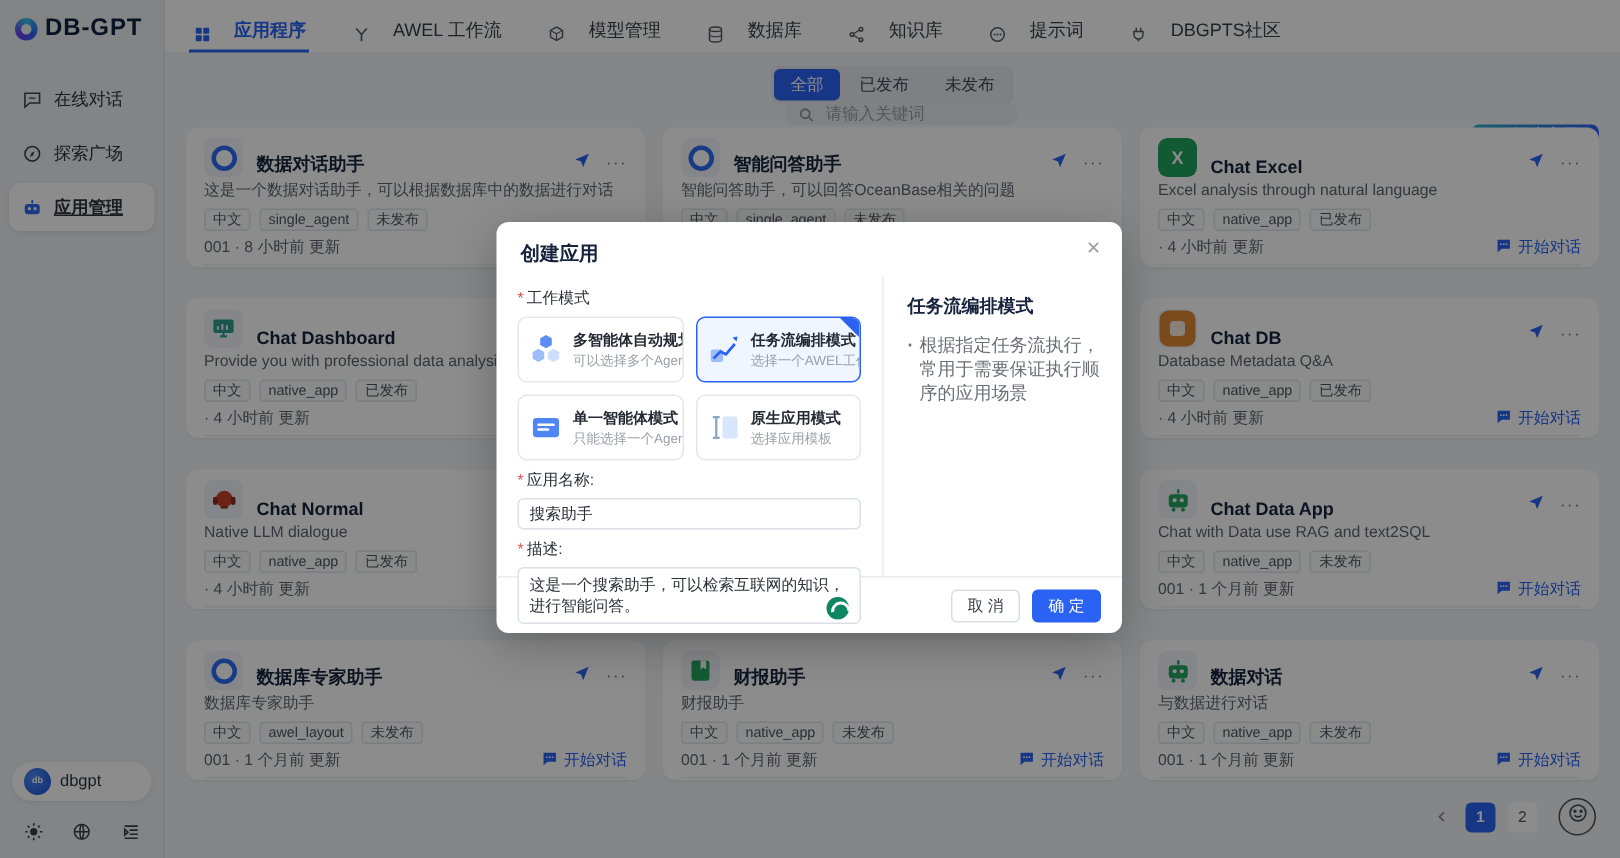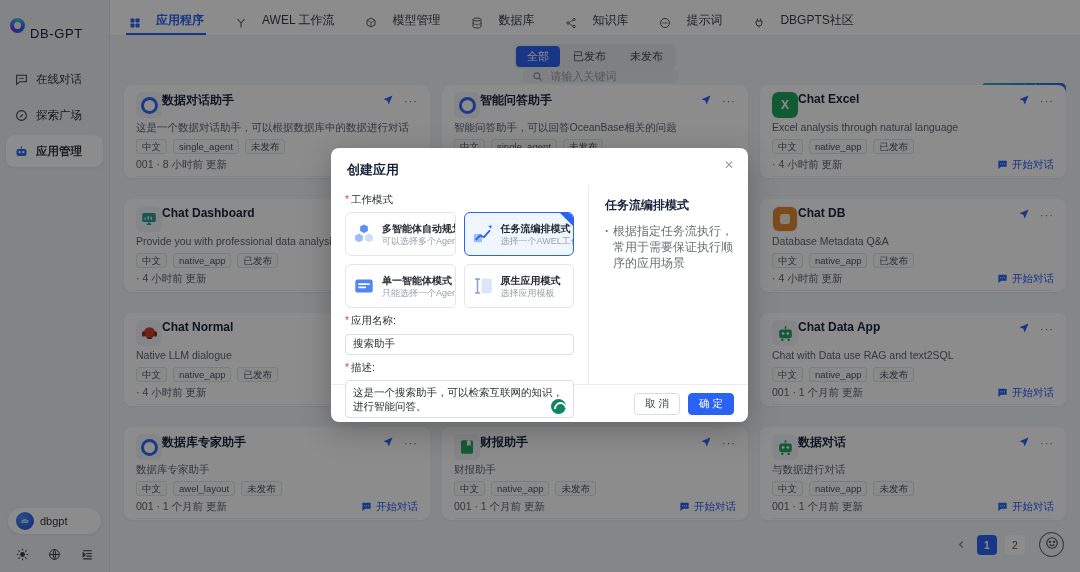--- a/index.html
+++ b/index.html
@@ -10,25 +10,25 @@
   
   .app{display:flex;width:100%;height:100%;}
   .sidebar{width:110px;background:#eef0f3;border-right:1px solid #e2e5e9;display:flex;flex-direction:column;flex-shrink:0;}
   .main{flex:1;display:flex;flex-direction:column;min-width:0;}
 
   
   .logo{display:flex;align-items:center;gap:5px;padding:10px 8px 8px 10px;}
   .logo-mark{width:15px;height:15px;border-radius:50%;
     background:conic-gradient(#36c3e8,#2a63f3,#6b3bf0,#36c3e8);position:relative;flex-shrink:0;}
   .logo-mark::after{content:"";position:absolute;left:4px;top:4px;width:7px;height:7px;border-radius:50%;background:#eef0f3;}
-  .logo-text{font-size:13px;font-weight:normal;letter-spacing:0.6px;color:#0d2140;margin-top:16px;}
+  .logo-text{font-size:16px;font-weight:bold;letter-spacing:0.6px;color:#0d2140;}
   .snav{margin-top:14px;display:flex;flex-direction:column;gap:4px;padding:0 6px;}
   .sitem{display:flex;align-items:center;gap:7px;height:32px;padding:0 8px;border-radius:8px;
          font-size:11.5px;color:#2f343c;cursor:pointer;}
-  .sitem.active{background:#ffffff;box-shadow:0 1px 3px rgba(20,40,80,.08);font-weight:bold;}
+  .sitem.active{background:#ffffff;box-shadow:0 1px 3px rgba(20,40,80,.08);font-weight:bold;text-decoration:underline;}
   .sitem .sicon{width:15px;height:15px;display:inline-flex;align-items:center;justify-content:center;color:#40454e;}
   .side-bottom{margin-top:auto;padding:0 8px 8px;}
   .user-chip{display:flex;align-items:center;gap:6px;background:#fff;border-radius:14px;height:26px;
              padding:0 8px;box-shadow:0 1px 3px rgba(20,40,80,.08);cursor:pointer;}
   .avatar{width:18px;height:18px;border-radius:50%;background:radial-gradient(circle at 35% 35%,#4d8df7,#1d4fd8);
           color:#fff;font-size:6px;display:flex;align-items:center;justify-content:center;font-weight:bold;}
   .user-name{font-size:11px;color:#2f343c;}
   .side-icons{display:flex;justify-content:space-between;align-items:center;margin:12px 6px 2px;color:#3a3f47;}
   .side-icons .sbtn{width:16px;height:16px;display:inline-flex;align-items:center;justify-content:center;cursor:pointer;}
 
@@ -55,21 +55,21 @@
   .search-box input::placeholder{color:#9aa0a8;}
   .create-btn{margin-left:auto;display:flex;align-items:center;gap:5px;height:27px;padding:0 13px;
               border:none;border-radius:5px;color:#fff;font-size:11.5px;cursor:pointer;font-family:inherit;
               background:linear-gradient(90deg,var(--grad-from),var(--grad-to));}
   .create-btn .plus{font-size:13px;line-height:1;}
 
   
   .grid{display:grid;grid-template-columns:repeat(3,1fr);column-gap:12px;row-gap:21px;}
   .card{background:#fff;border-radius:8px;height:93px;padding:7px 12px 0;overflow:hidden;
         box-shadow:0 1px 2px rgba(20,40,80,.05);cursor:pointer;}
-  .card-head{display:flex;align-items:flex-start;height:26px;}
+  .card-head{display:flex;align-items:flex-end;height:26px;gap:9px;}
   .card-icon{width:26px;height:26px;border-radius:6px;background:#f1f4fa;display:flex;align-items:center;
              justify-content:center;flex-shrink:0;overflow:hidden;}
   .card-title{font-size:12px;font-weight:bold;color:#17233d;white-space:nowrap;overflow:hidden;text-overflow:ellipsis;}
   .card-actions{margin-left:auto;display:flex;align-items:center;gap:10px;}
   .card-actions .more{color:#6b7077;font-size:11px;letter-spacing:1px;line-height:1;cursor:pointer;}
   .card-desc{margin-top:3px;font-size:10.5px;line-height:13px;color:#5f6671;white-space:nowrap;overflow:hidden;text-overflow:ellipsis;}
   .card-tags{margin-top:5px;display:flex;gap:6px;}
   .tag{font-size:9.5px;line-height:13px;height:15px;padding:0 5px;border:1px solid #e1e3e8;border-radius:3px;
        background:#fafbfc;color:#4e5560;white-space:nowrap;}
   .card-meta{margin-top:4px;display:flex;align-items:center;font-size:10.5px;color:#5f6671;}

